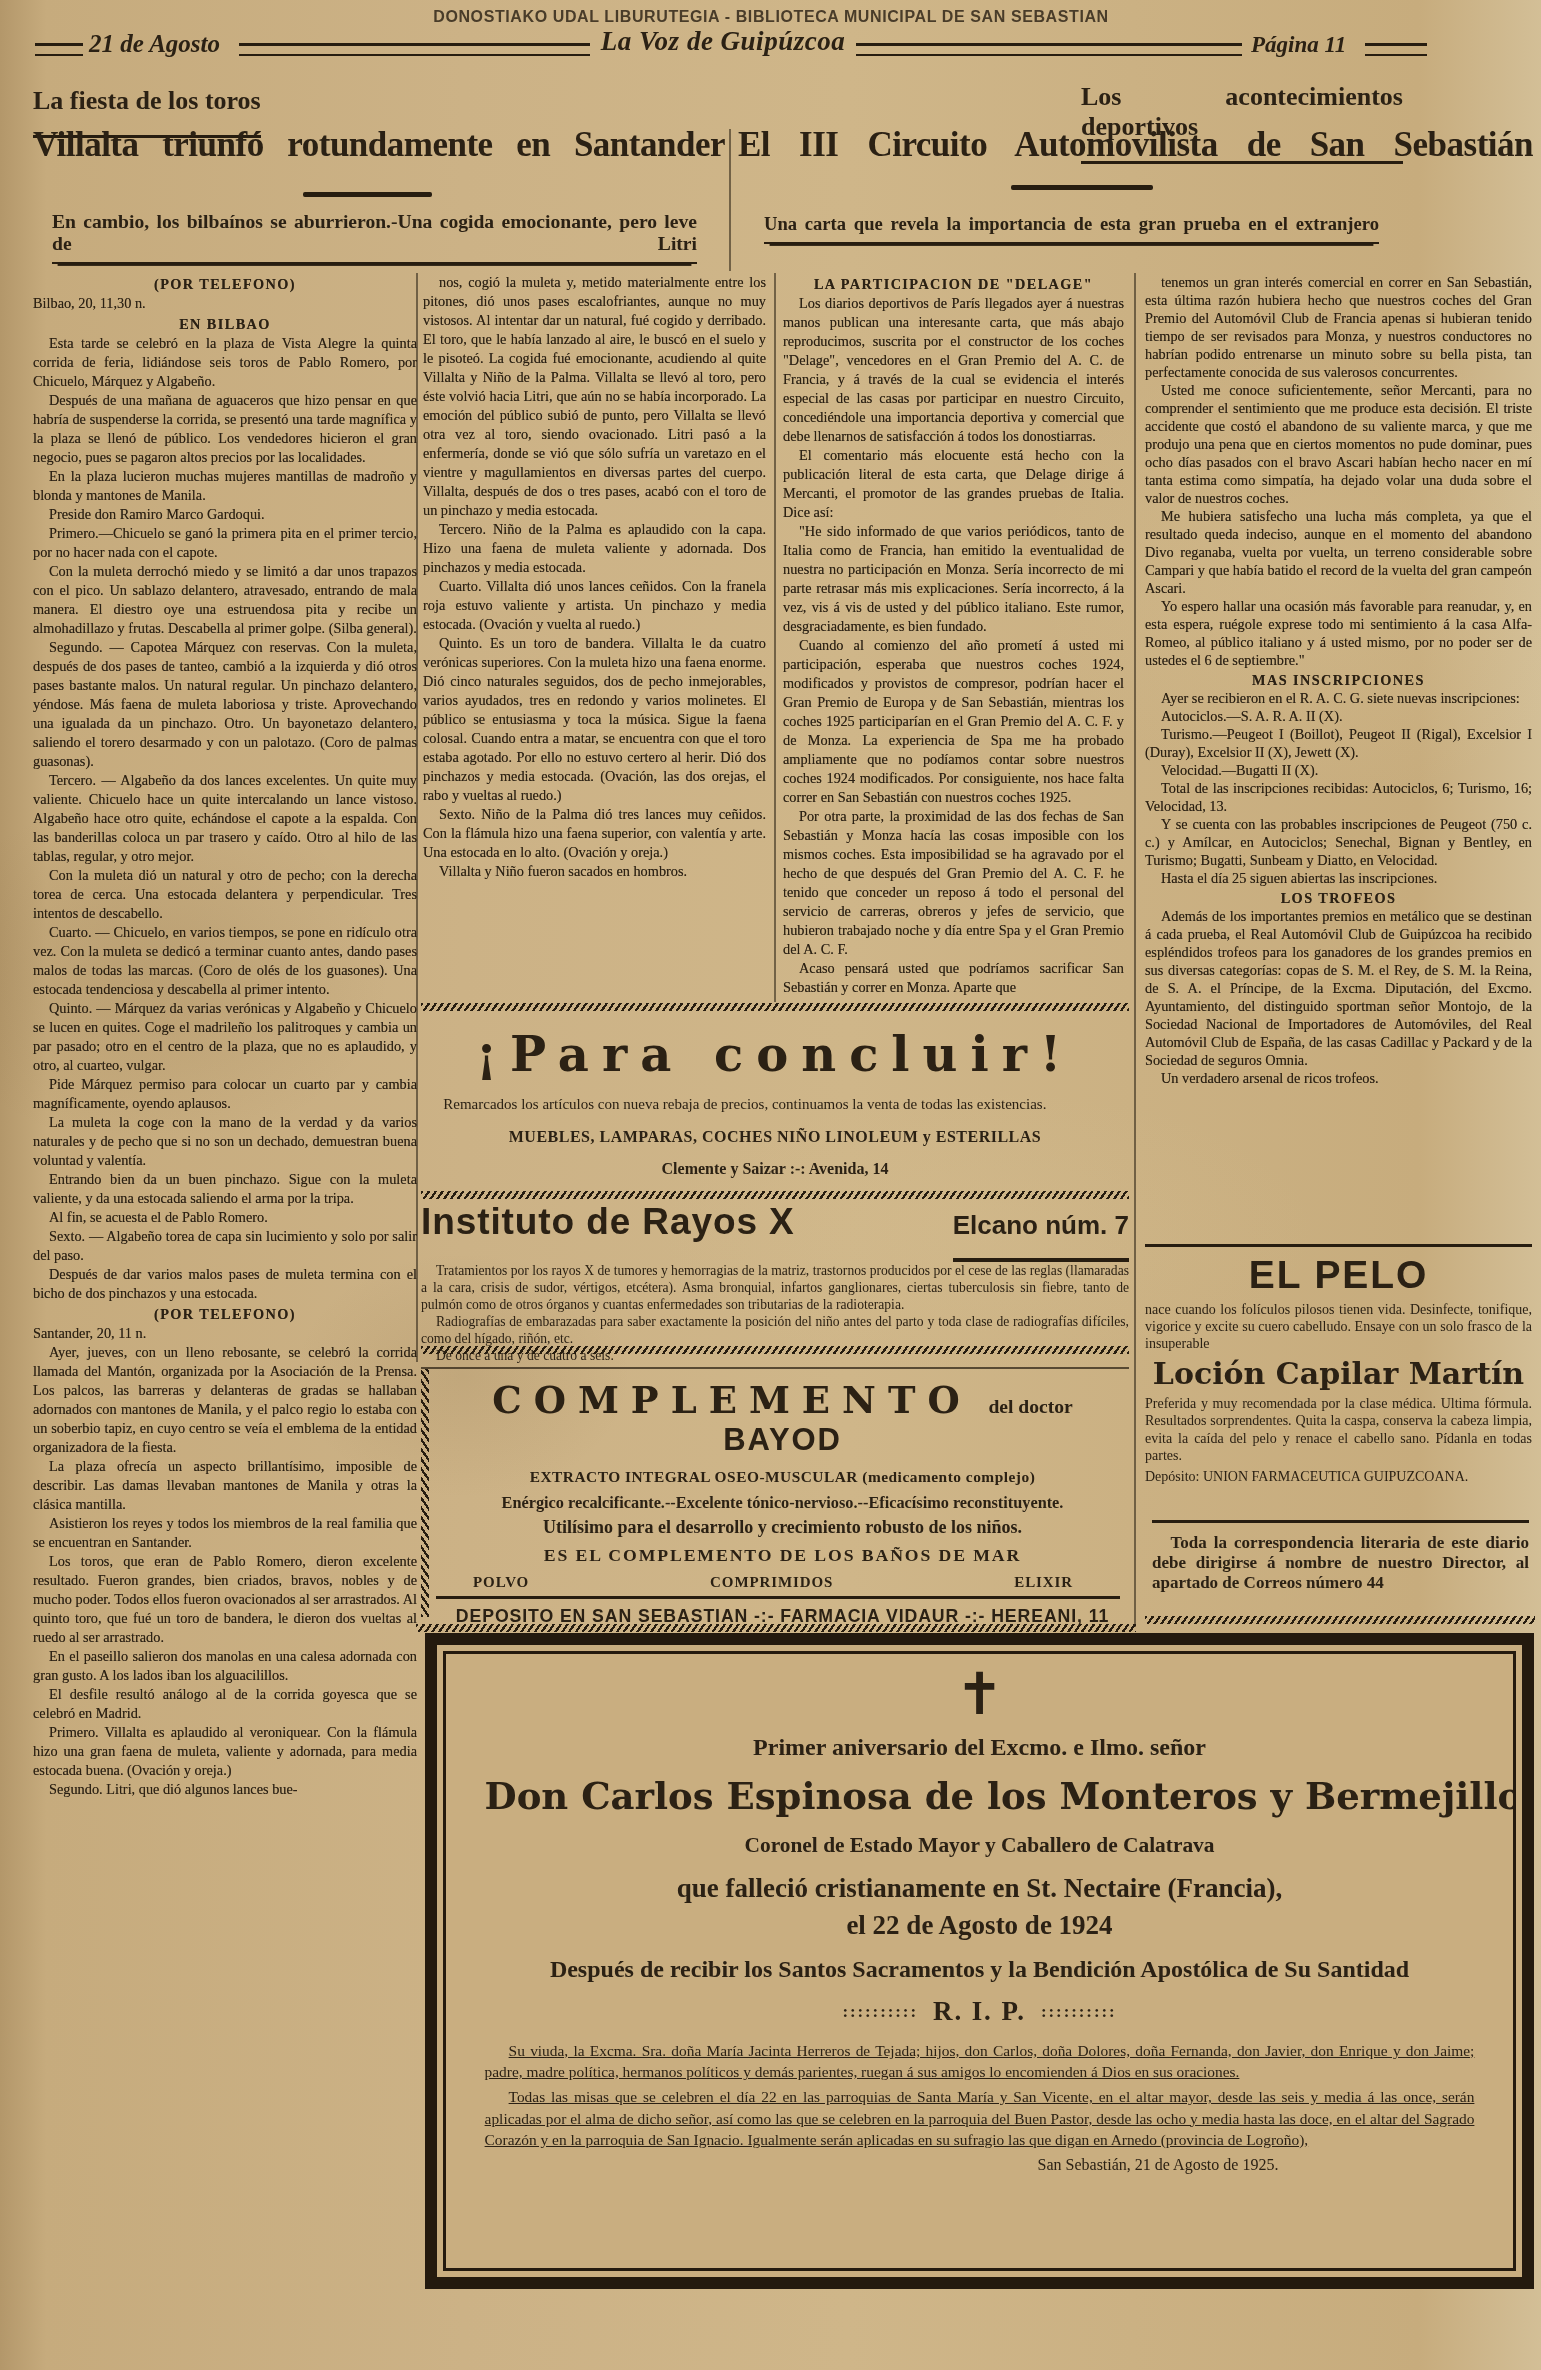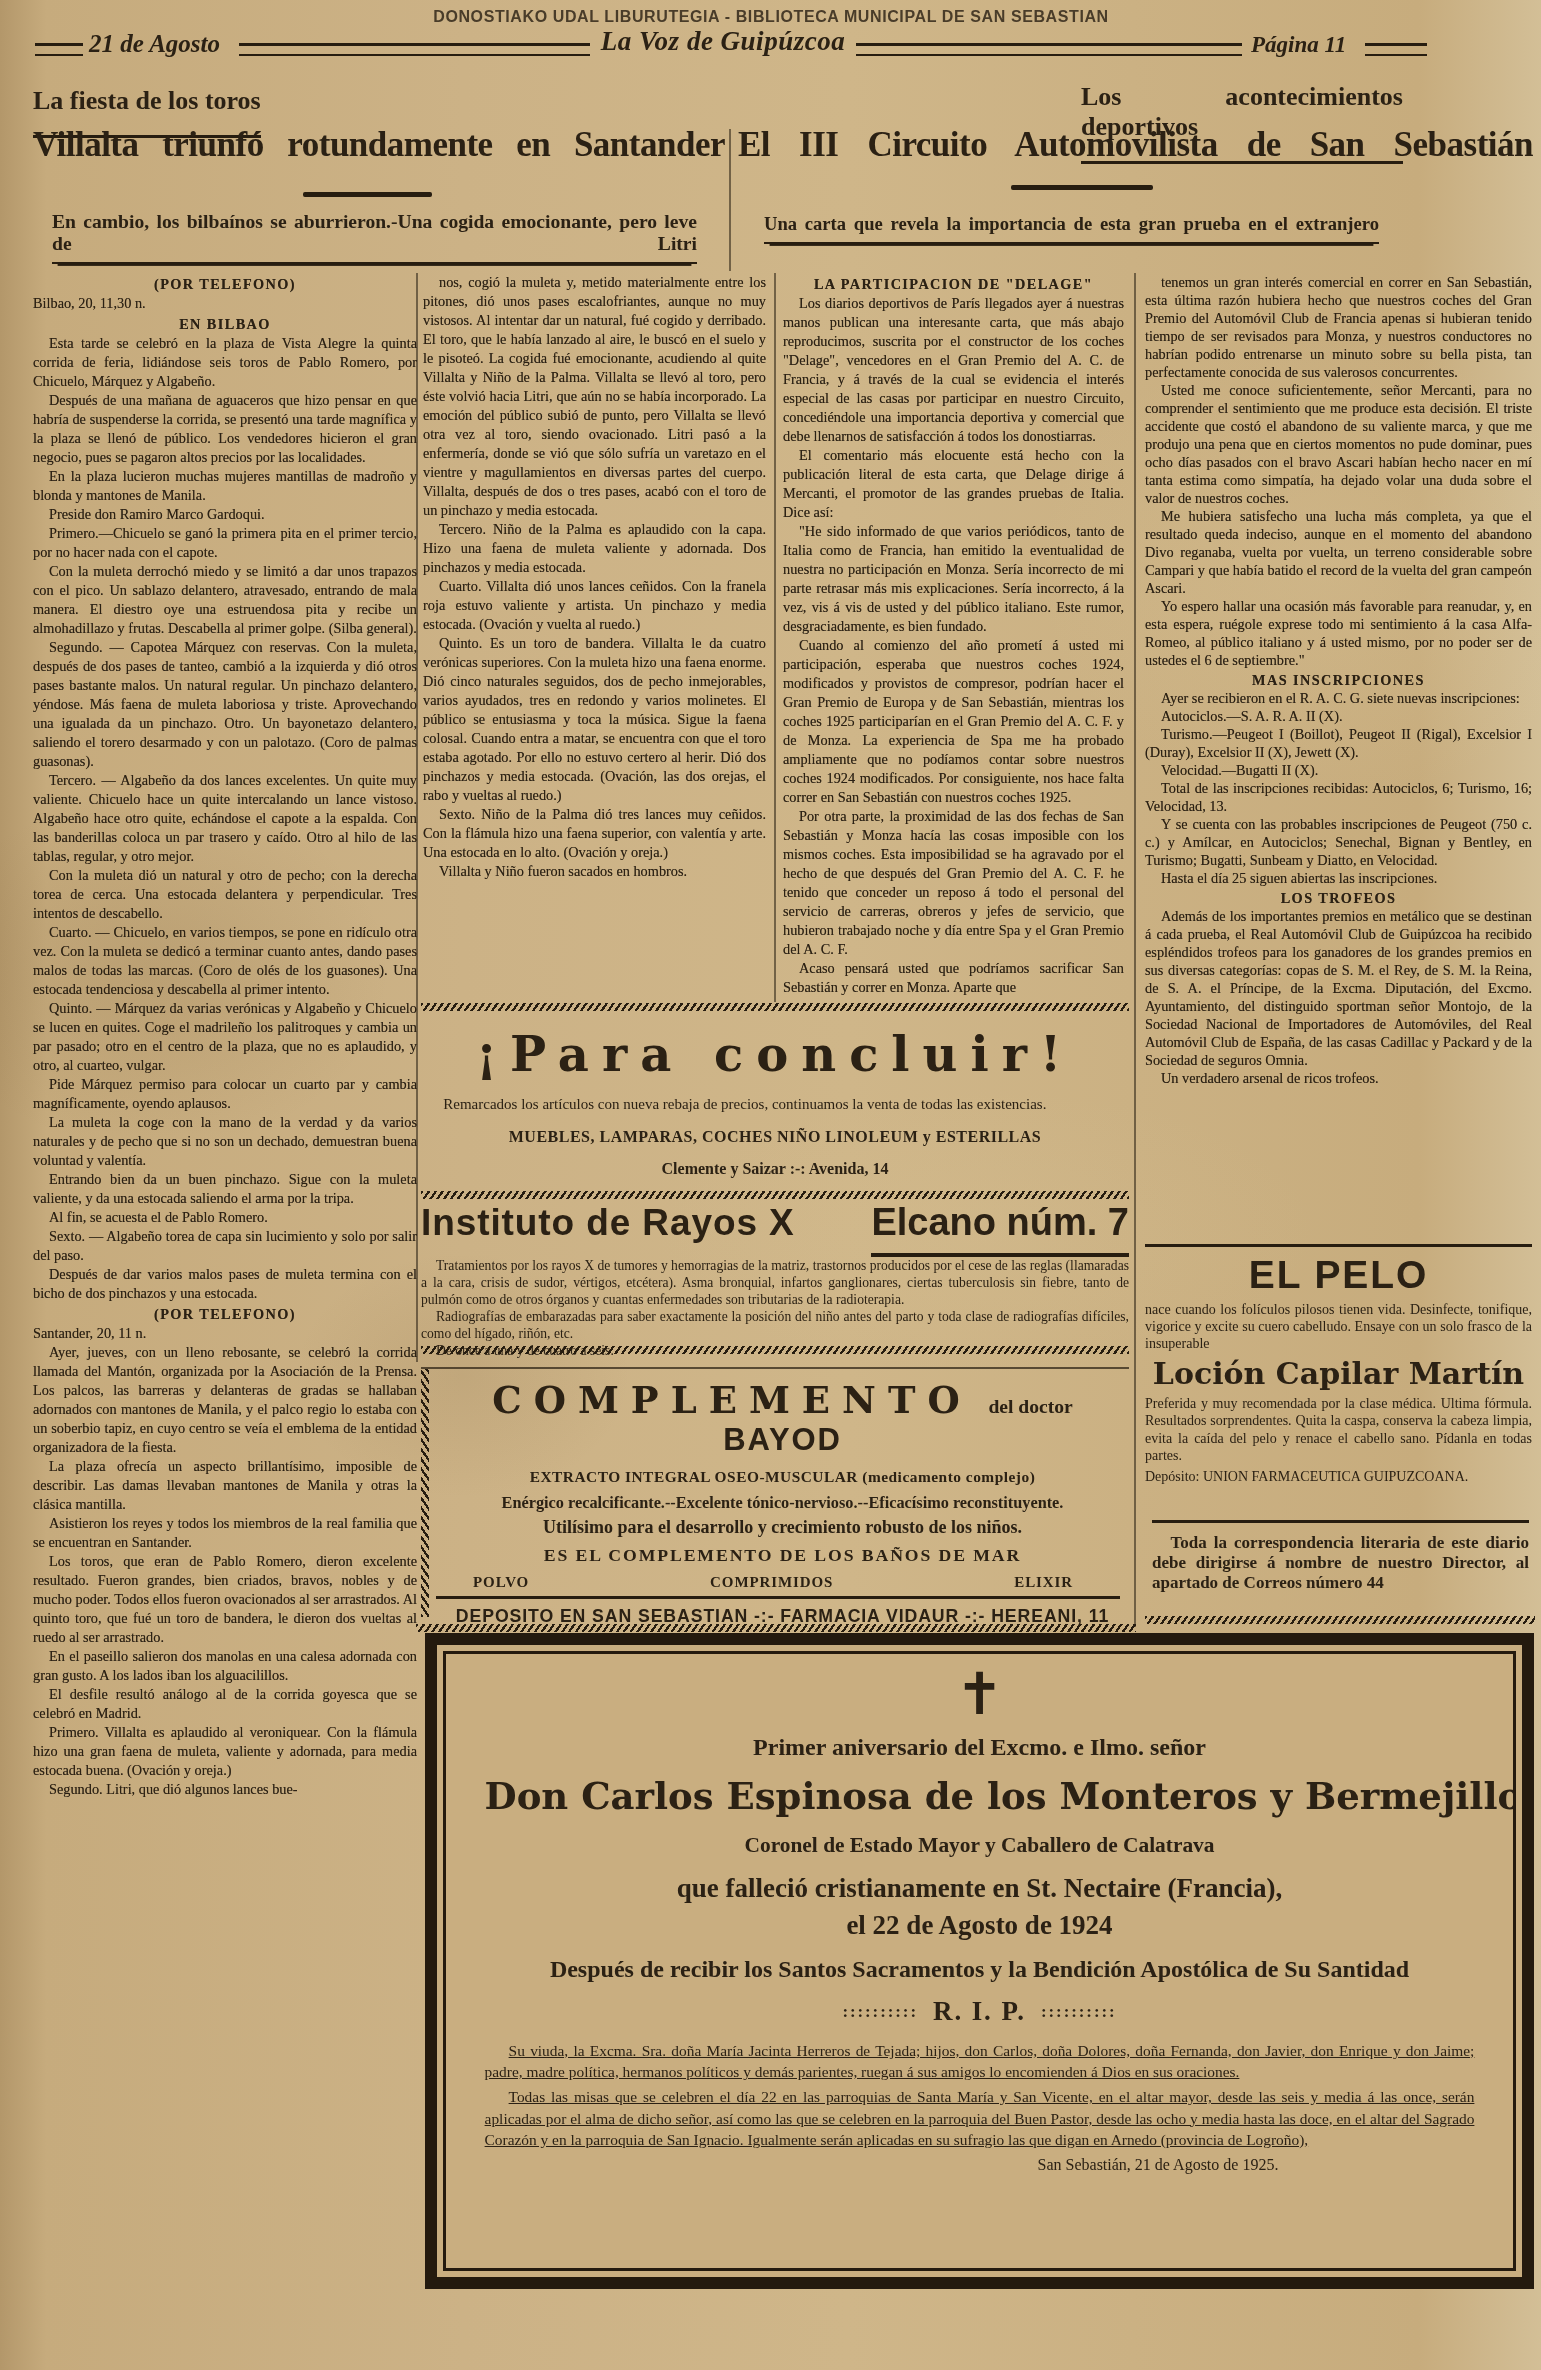--- a/index.html
+++ b/index.html
@@ -55,21 +55,21 @@
   .adbox{position:absolute;left:421px;width:708px;}
   #ad-concluir{top:1003px;height:196px;display:flex;flex-direction:column;justify-content:space-between;}
   .pc-title{font-family:"DejaVu Serif",serif;font-weight:bold;font-size:48px;letter-spacing:13px;
     text-align:center;margin:1.9px 0 0 0;}
   .pc-body{font-size:15px;text-align:justify;text-indent:18.6px;margin:0 3.7px;line-height:19.6px;}
   .pc-line2{font-weight:bold;font-size:16px;text-align:center;letter-spacing:0.5px;}
   .pc-line3{font-weight:bold;font-size:16px;text-align:center;}
   #ad-rayosx{top:1201px;height:164px;}
   .rx-head{display:flex;align-items:baseline;justify-content:space-between;}
   .rx-title{font-family:"Liberation Sans",sans-serif;font-weight:bold;font-size:37px;letter-spacing:0.9px;}
-  .rx-loc{font-family:"Liberation Sans",sans-serif;font-weight:bold;font-size:38px;border-bottom:4.7px solid #271d10;padding-bottom:9px;}
+  .rx-loc{font-family:"Liberation Sans",sans-serif;font-weight:bold;font-size:26px;border-bottom:4.7px solid #271d10;padding-bottom:17px;}
   #ad-rayosx p{margin:0;font-size:13.6px;line-height:17px;text-align:justify;text-indent:15px;}
   #ad-fosfo{top:1367px;height:250px;border-top:2.8px solid rgba(39,29,16,.7);padding-left:15px;box-sizing:border-box;}
   #ad-fosfo::before{content:"";position:absolute;left:0;top:0;bottom:0;width:8.4px;
     background:repeating-linear-gradient(55deg,#271d10 0 2.3px,transparent 2.3px 5.6px);}
   .ff-title-row{text-align:center;margin-top:9.3px;}
   .ff-title{font-family:"DejaVu Serif",serif;font-weight:bold;font-size:37px;letter-spacing:12px;}
   .ff-sub-s{font-size:19.6px;font-weight:bold;margin-left:13px;}
   .ff-sub-b{font-family:"Liberation Sans",sans-serif;font-weight:bold;font-size:31px;letter-spacing:1.9px;}
   .ff-l1{font-weight:bold;font-size:15.4px;text-align:center;margin-top:9.3px;letter-spacing:0.5px;}
   .ff-l2{font-weight:bold;font-size:16.3px;text-align:center;margin-top:7.5px;}

